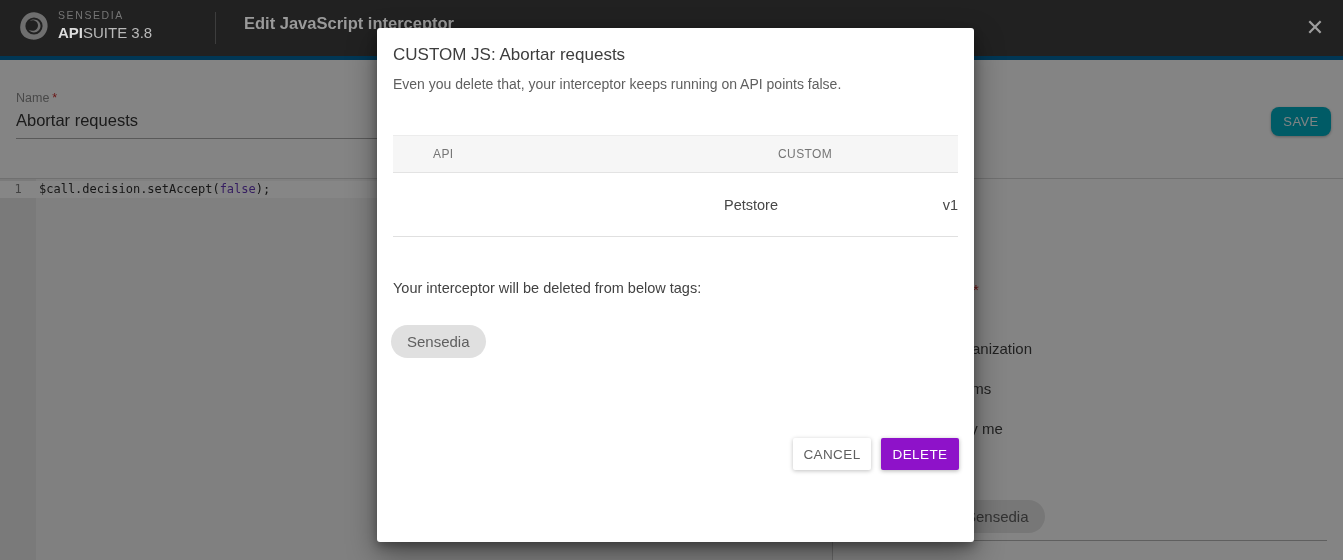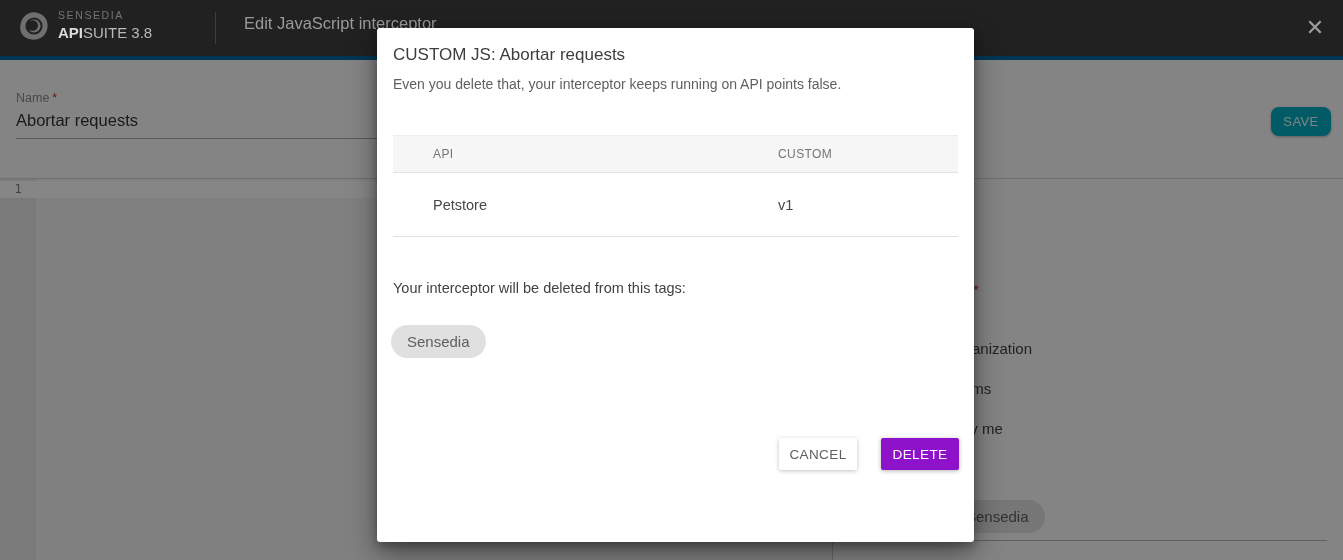--- a/index.html
+++ b/index.html
@@ -8,21 +8,21 @@
   .app { position:relative; width:1343px; height:560px; overflow:hidden; background:#0369a1; }
 
   
   .header { position:absolute; top:0; left:0; width:100%; height:56px; background:#212121; z-index:60; }
   .logo { position:absolute; left:18px; top:10px; width:32px; height:32px; }
   .brand { position:absolute; left:58px; top:9px; }
   .brand-small { font-size:10.5px; letter-spacing:1.6px; color:#757575; display:block; }
   .brand-line { font-size:15px; color:#b9b9b9; margin-top:3px; display:block; }
   .brand-line b { color:#dcdcdc; font-weight:bold; }
   .header-divider { position:absolute; left:215px; top:12px; width:1px; height:32px; background:#3d3d3d; }
-  .page-title { position:absolute; left:244px; top:14px; font-size:16.5px; font-weight:normal; color:#9a9a9a; }
+  .page-title { position:absolute; left:244px; top:14px; font-size:16.5px; font-weight:bold; color:#9a9a9a; }
   .close-btn { position:absolute; right:10px; top:10px; width:36px; height:36px; color:#9e9e9e;
                font-size:22px; line-height:36px; text-align:center; cursor:pointer; }
 
   
   .main { position:absolute; top:60px; left:0; width:1343px; height:504px; background:#fafafa; }
   .field-label { position:absolute; left:16px; top:31px; font-size:12.5px; color:#8a8a8a; }
   .req { color:#c62828; margin-left:3px; }
   .name-value { position:absolute; left:16px; top:51px; width:800px; font-size:16.5px; color:#333; }
   .name-underline { position:absolute; left:16px; top:78px; width:801px; height:1px; background:#a9a9a9; }
   .save-btn { position:absolute; left:1271px; top:47px; width:60px; height:29px; border:none; border-radius:8px;
@@ -53,26 +53,26 @@
 
   
   .overlay { position:absolute; left:0; top:56px; width:1343px; height:504px; background:rgba(0,0,0,.47); z-index:70; }
   .modal { position:absolute; left:377px; top:28px; width:597px; height:514px; background:#fff; border-radius:3px;
            box-shadow:0 12px 30px rgba(0,0,0,.4), 0 4px 10px rgba(0,0,0,.3); z-index:100; }
   .modal-title { position:absolute; left:16px; top:17px; font-size:17px; font-weight:500; color:#3d3d3d; }
   .modal-subtitle { position:absolute; left:16px; top:48px; font-size:14px; color:#5f5f5f; }
   .modal-table { position:absolute; left:16px; top:107px; width:565px; border-collapse:collapse; }
   .modal-table th { background:#f6f6f6; border-top:1px solid #ececec; border-bottom:1px solid #e3e3e3;
                     height:37px; font-size:12px; font-weight:500; color:#757575; letter-spacing:.4px; text-align:left; }
-  .modal-table td { height:64px; font-size:14.5px; color:#474747; border-bottom:1px solid #e0e0e0; text-align:left; }
+  .modal-table td { height:64px; font-size:14.5px; color:#474747; border-bottom:1px solid #e0e0e0; text-align:right; }
   .col-api { padding-left:40px; width:385px; }
   .modal-tags-text { position:absolute; left:16px; top:252px; font-size:14.5px; color:#424242; }
   .modal-chip { position:absolute; left:14px; top:297px; height:33px; border-radius:17px; background:#e0e0e0;
                 color:#5f5f5f; font-size:15px; line-height:33px; padding:0 16px; display:inline-block; }
-  .modal-actions { position:absolute; right:15px; top:410px; display:flex; gap:24px; }
+  .modal-actions { position:absolute; right:15px; top:410px; display:flex; gap:10px; }
   .btn-cancel { width:78px; height:32px; background:#fff; color:#5f5f5f; border:none; border-radius:2px;
                 font-size:13.5px; letter-spacing:.4px; font-family:inherit; cursor:pointer;
                 box-shadow:0 1px 4px rgba(0,0,0,.25); }
   .btn-delete { width:78px; height:32px; background:#8e12c9; color:#fff; border:none; border-radius:2px;
                 font-size:13.5px; letter-spacing:.4px; font-family:inherit; cursor:pointer;
                 box-shadow:0 1px 4px rgba(0,0,0,.3); }
 </style>
 </head>
 <body>
 
@@ -99,20 +99,21 @@
     <div class="name-value">Abortar requests</div>
     <div class="name-underline"></div>
     <button class="save-btn">SAVE</button>
 
     <div class="page-divider"></div>
 
     <div class="editor">
       <div class="gutter"></div>
       <div class="code-line"></div>
       <div class="line-num">1</div>
+      <div class="code-text"><span>$call.decision.setAccept(</span><span class="kw">false</span><span>);</span></div>
     </div>
     <div class="editor-border"></div>
 
     <div class="panel">
       <div class="vis-label"><span>Visibility</span><span class="req">*</span></div>
 
       <div class="radio-row" style="top:161px;">
         <span class="radio"></span>
         <span class="opt-label">Organization</span>
       </div>
@@ -145,21 +146,21 @@
         </tr>
       </thead>
       <tbody>
         <tr>
           <td class="col-api">Petstore</td>
           <td>v1</td>
         </tr>
       </tbody>
     </table>
 
-    <div class="modal-tags-text">Your interceptor will be deleted from this tags:</div>
+    <div class="modal-tags-text">Your interceptor will be deleted from below tags:</div>
     <span class="modal-chip">Sensedia</span>
 
     <div class="modal-actions">
       <button class="btn-cancel">CANCEL</button>
       <button class="btn-delete">DELETE</button>
     </div>
   </div>
 
 </div>
 

